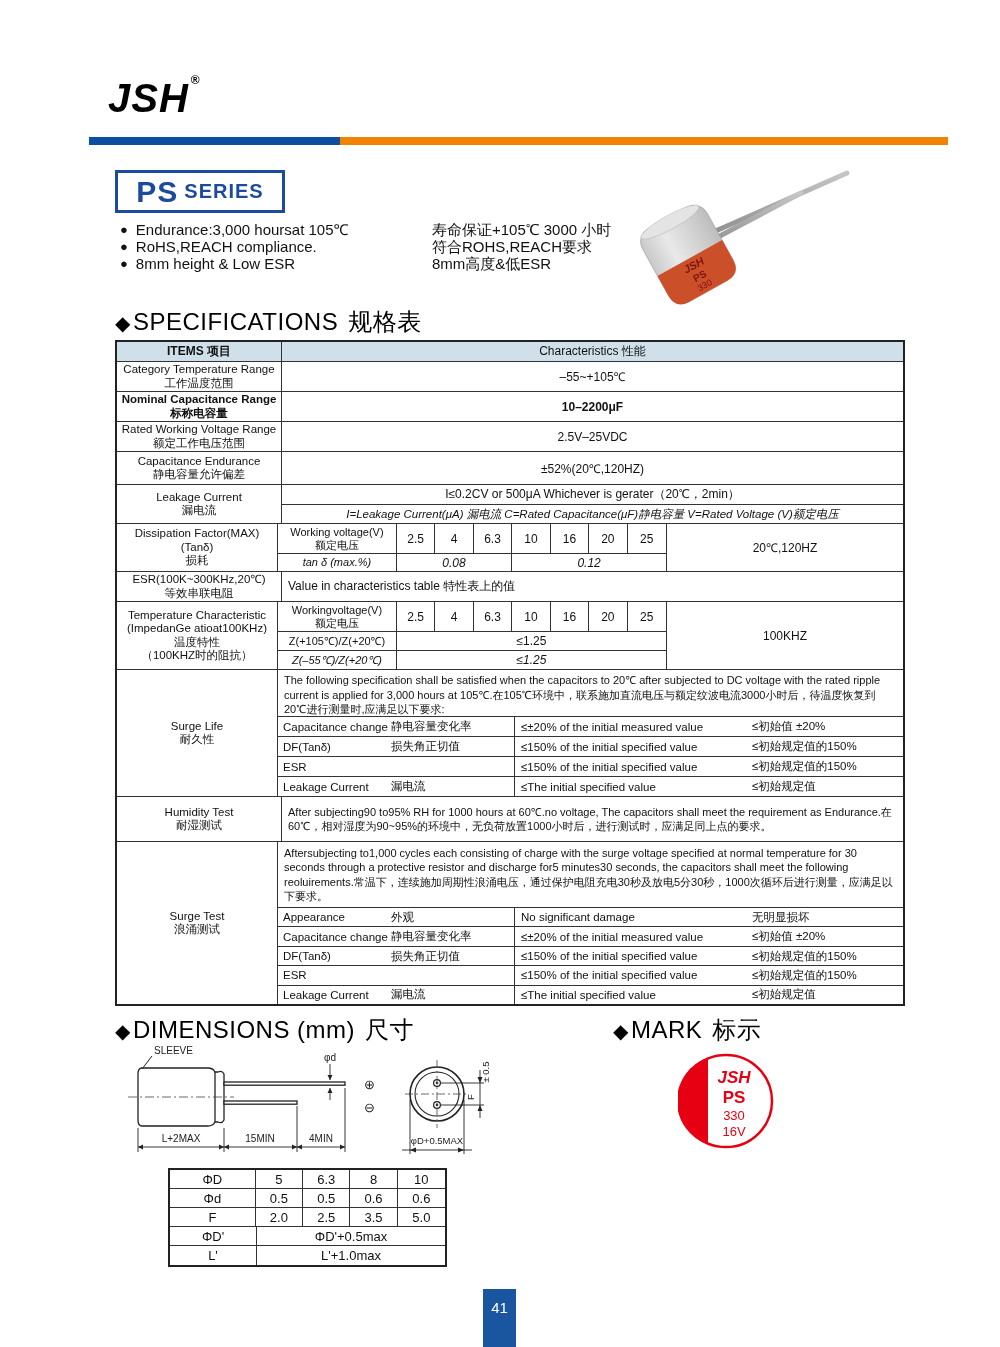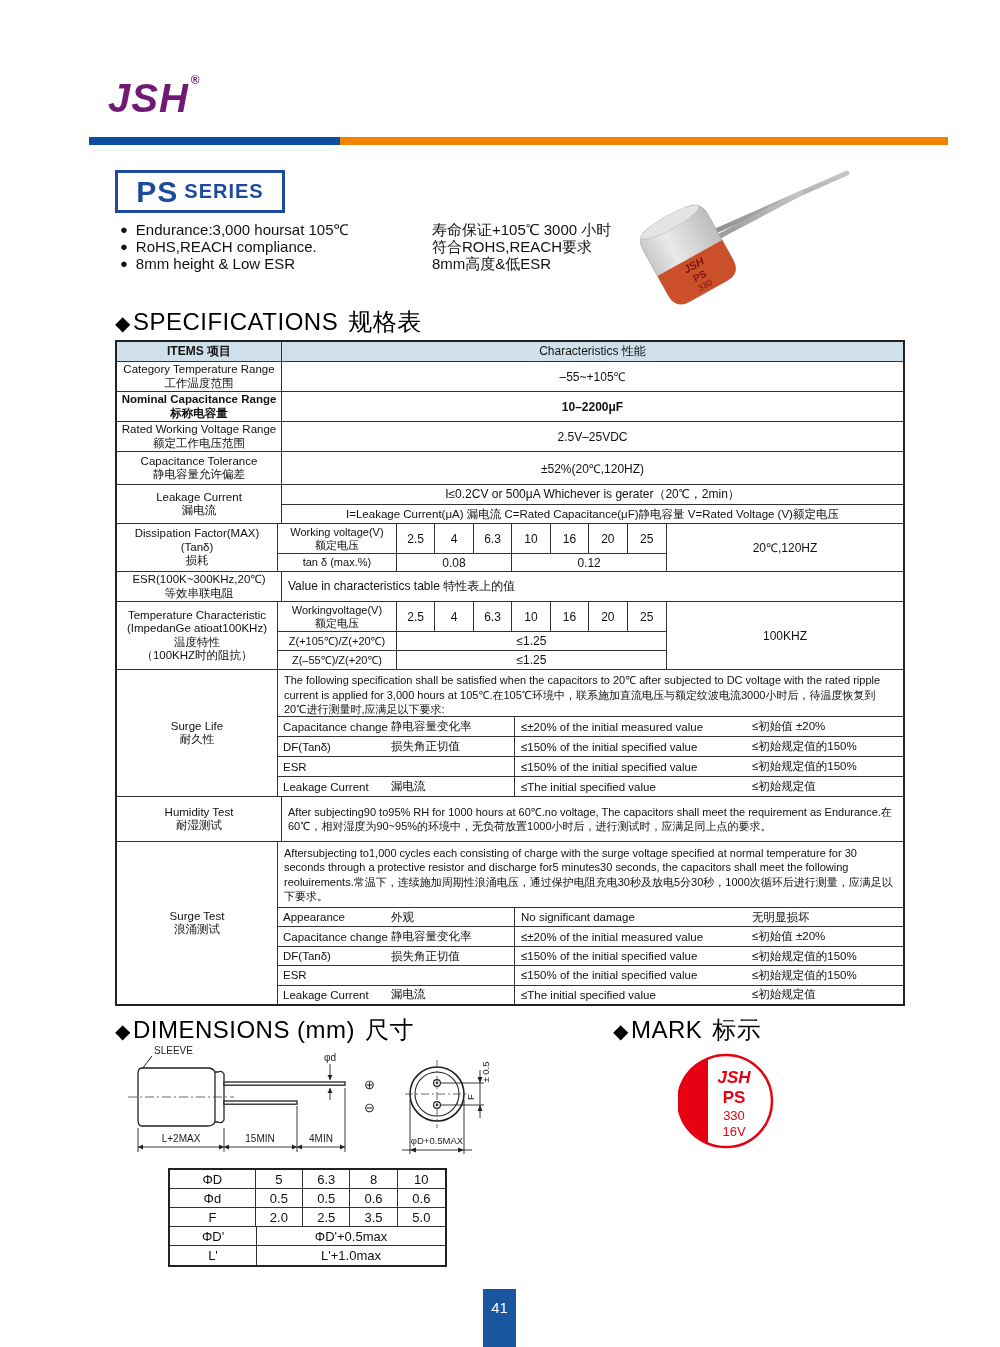--- a/index.html
+++ b/index.html
@@ -1,21 +1,21 @@
 <!DOCTYPE html>
 <html><head>
 <meta charset="utf-8">
 <style>
   * { margin:0; padding:0; box-sizing:border-box; }
   html,body { background:#fff; }
   body { font-family:"Liberation Sans", sans-serif; color:#111; }
   .page { position:relative; width:1000px; height:1347px; background:#fff; overflow:hidden; }
 
   
-  .logo { position:absolute; left:108px; top:76px; font-size:40px; font-weight:bold; font-style:italic; color:#701a75; letter-spacing:1px; }
+  .logo { position:absolute; left:108px; top:76px; font-size:40px; font-weight:bold; font-style:italic; color:#000000; letter-spacing:1px; }
   .logo .reg { font-size:12px; font-style:normal; vertical-align:super; position:relative; top:-14px; left:2px; }
   .bar-blue { position:absolute; left:89px; top:137px; width:251px; height:8px; background:#0c4fa0; }
   .bar-orange { position:absolute; left:340px; top:137px; width:608px; height:8px; background:#f08300; }
 
   
   .series-box { position:absolute; left:115px; top:170px; width:170px; height:43px; border:3px solid #1c4a9c; display:flex; align-items:center; justify-content:center; gap:6px; color:#1c4a9c; background:#fff; }
   .series-box .big { font-size:30px; font-weight:bold; letter-spacing:1px; }
   .series-box .small { font-size:20px; font-weight:bold; letter-spacing:1px; }
   .bullets { position:absolute; left:120px; top:221px; font-size:15px; line-height:17px; }
   .bullets .b-row { display:flex; align-items:center; gap:8px; }
@@ -34,21 +34,21 @@
   .spec { position:absolute; left:115px; top:340px; width:790px; border:2px solid #222; background:#fff; font-size:12px; }
   .trow { display:flex; border-bottom:1px solid #333; }
   .trow:last-child { border-bottom:none; }
   .tlabel { width:165px; border-right:1px solid #333; display:flex; flex-direction:column; align-items:center; justify-content:center; text-align:center; font-size:11.5px; line-height:13.5px; padding:1px; }
   .tcontent { flex:1; display:flex; }
   .cell-center { flex:1; display:flex; align-items:center; justify-content:center; }
   .thead-row { background:#cfe0eb; height:20px; }
   .thead-row .tlabel, .thead-row .cell-center { font-size:12px; }
   .stack { flex:1; display:flex; flex-direction:column; }
   .sub { display:flex; border-bottom:1px solid #333; }
-  .sub:last-child { border-bottom:none; }
+  .sub:last-child { border-bottom:none;font-style:italic; }
   .sublabel { width:119px; border-right:1px solid #333; display:flex; flex-direction:column; align-items:center; justify-content:center; text-align:center; font-size:11px; line-height:12.5px; }
   .vcol { width:38.5px; border-right:1px solid #333; display:flex; align-items:center; justify-content:center; }
   .vcol:last-child { border-right:none; }
   .span3 { width:115.5px; border-right:1px solid #333; display:flex; align-items:center; justify-content:center; }
   .span4 { width:154px; display:flex; align-items:center; justify-content:center; }
   .vwrap { width:389px; display:flex; flex-direction:column; border-right:1px solid #333; }
   .cond { width:236px; display:flex; align-items:center; justify-content:center; }
   .zval { flex:1; display:flex; align-items:center; justify-content:center; }
   .intro { padding:3px 6px; font-size:11px; line-height:14.5px; border-bottom:1px solid #333; text-align:left; }
   .prow { display:flex; border-bottom:1px solid #333; flex:1; }
@@ -164,21 +164,21 @@
     <div class="trow" style="height:30px;">
       <div class="tlabel">
           <div>Rated Working Voltage Range</div>
           <div>额定工作电压范围</div>
         </div>
       <div class="cell-center">2.5V–25VDC</div>
     </div>
 
     <div class="trow" style="height:33px;">
       <div class="tlabel">
-          <div>Capacitance Tolerance</div>
+          <div>Capacitance Endurance</div>
           <div>静电容量允许偏差</div>
         </div>
       <div class="cell-center">±52%(20℃,120HZ)</div>
     </div>
 
     <div class="trow" style="height:39px;">
       <div class="tlabel">
           <div>Leakage Current</div>
           <div>漏电流</div>
         </div>

